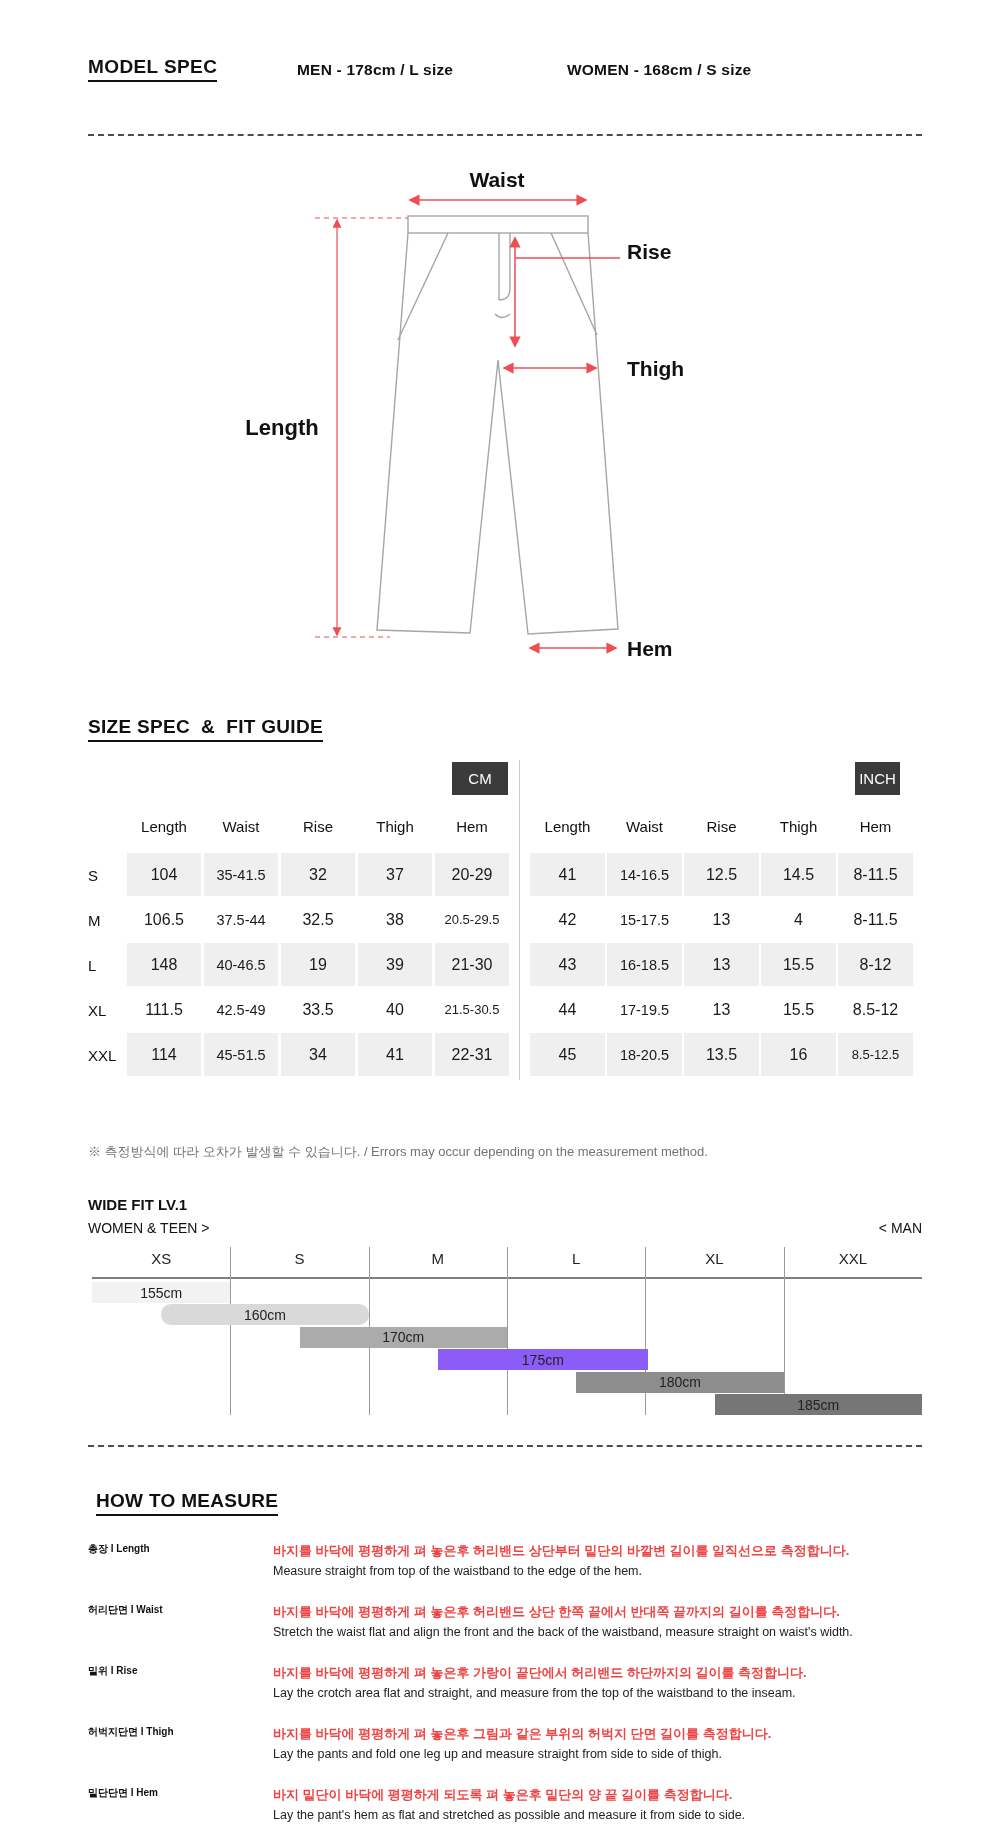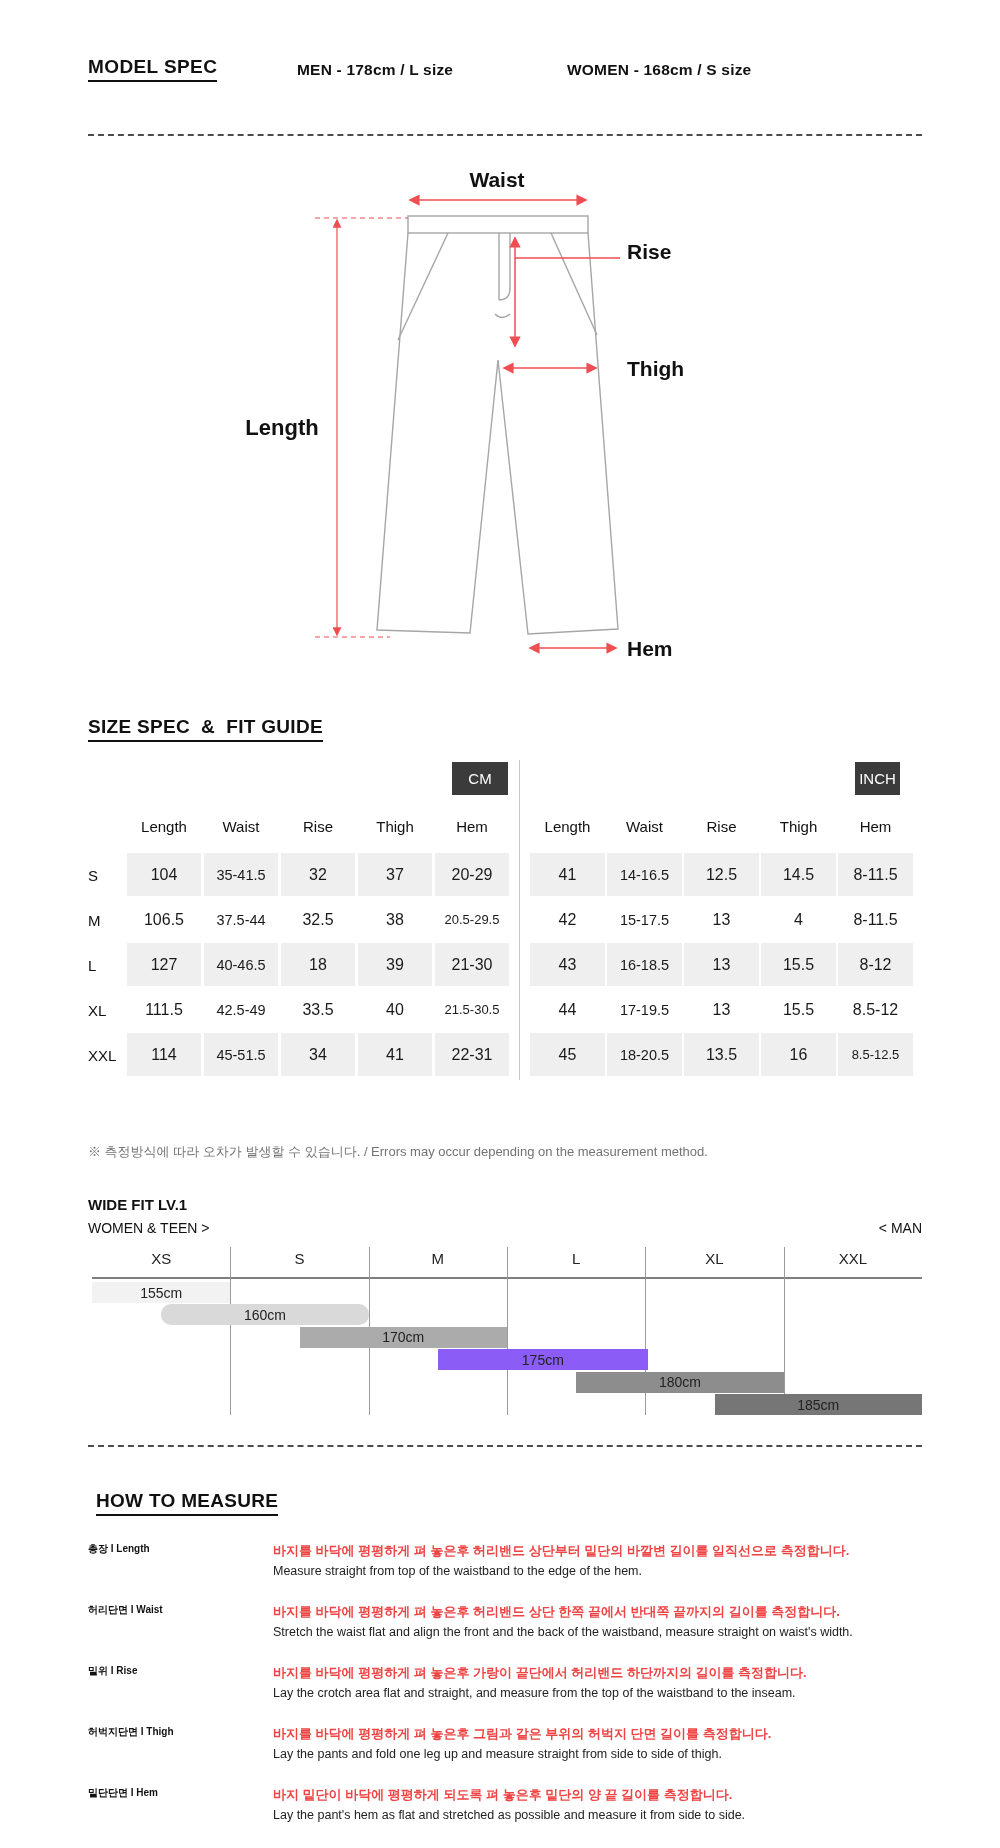--- a/index.html
+++ b/index.html
@@ -119,23 +119,23 @@
         <div class="tcell">20-29</div>
       </div>
       <div class="trow">
         <div class="tcell">106.5</div>
         <div class="tcell fs-m">37.5-44</div>
         <div class="tcell">32.5</div>
         <div class="tcell">38</div>
         <div class="tcell fs-s">20.5-29.5</div>
       </div>
       <div class="trow shade">
-        <div class="tcell">127</div>
+        <div class="tcell">148</div>
         <div class="tcell fs-m">40-46.5</div>
-        <div class="tcell">18</div>
+        <div class="tcell">19</div>
         <div class="tcell">39</div>
         <div class="tcell">21-30</div>
       </div>
       <div class="trow">
         <div class="tcell">111.5</div>
         <div class="tcell fs-m">42.5-49</div>
         <div class="tcell">33.5</div>
         <div class="tcell">40</div>
         <div class="tcell fs-s">21.5-30.5</div>
       </div>

